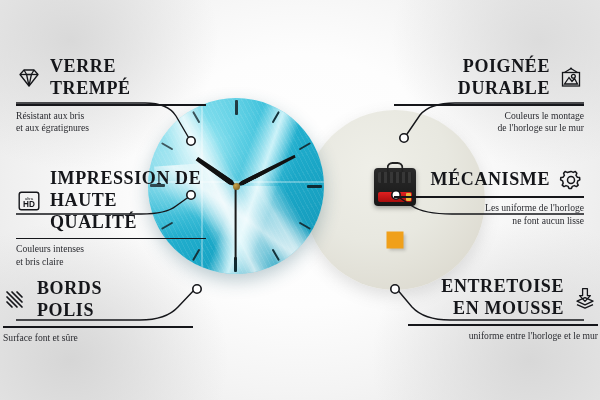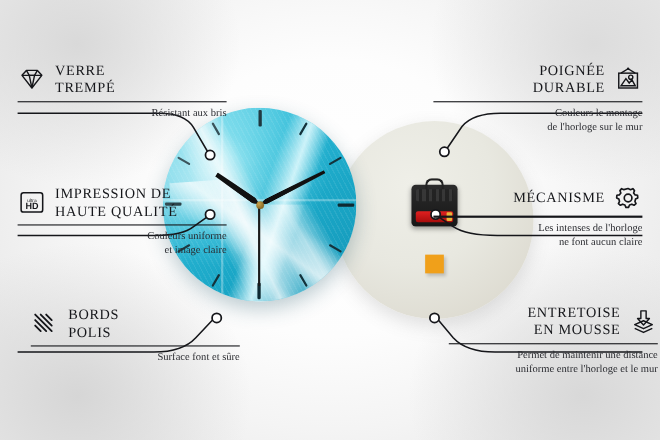--- a/index.html
+++ b/index.html
@@ -108,38 +108,38 @@
   
   #lines{position:absolute;left:0;top:0;width:600px;height:400px;}
 
   
   .feature{position:absolute;width:190px;}
   .feature .head{display:flex;align-items:center;gap:8px;}
   .feature.left .head{justify-content:flex-start;}
   .feature.right .head{justify-content:flex-end;align-items:center;}
   .title{
     font-family:"Liberation Serif", serif;
-    font-weight:normal;font-size:13px;letter-spacing:.6px;color:#15161a;
+    font-weight:bold;font-size:18px;letter-spacing:.6px;color:#15161a;
     line-height:1.22;text-transform:uppercase;
   }
   .feature.left .title{text-align:left;}
   .feature.right .title{text-align:right;}
   .rule{height:1.6px;background:#15161a;margin:4px 0 4px;}
   .desc{
     font-family:"Liberation Serif", serif;
     font-size:9.6px;color:#2a2b30;line-height:1.35;
   }
-  .feature.left .desc{text-align:right;}
+  .feature.left .desc{text-align:left;}
   .feature.right .desc{text-align:right;}
   .ico{width:26px;height:24px;flex:0 0 auto;display:block;}
   .ico svg{display:block;width:100%;height:100%;}
 
   #f-verre{left:16px;top:56px;}
   #f-impr{left:16px;top:168px;}
-  #f-bords{left:28px;top:278px;}
+  #f-bords{left:3px;top:278px;}
   #f-poig{left:394px;top:56px;}
   #f-meca{left:394px;top:168px;}
   #f-entr{left:408px;top:276px;}
 </style>
 </head>
 <body>
 
 <div id="stage">
 
   <div class="vig tl"></div>
@@ -245,41 +245,42 @@
           </svg>
       </span>
       <div class="title">
         <div>VERRE</div>
         <div>TREMPÉ</div>
       </div>
     </div>
     <div class="rule"></div>
     <div class="desc">
       <div>Résistant aux bris</div>
+      <div>et aux égratignures</div>
     </div>
   </div>
 
   <div class="feature left" id="f-impr">
     <div class="head">
       <span class="ico">
         <svg viewBox="0 0 26 24">
           <rect x="3.2" y="3.2" width="19.6" height="17.6" rx="2.2" fill="none" stroke="#15161a" stroke-width="1.4"></rect>
           <text x="13" y="11.2" font-family="Liberation Sans, sans-serif" font-size="4.4" text-anchor="middle" fill="#15161a">ultra</text>
           <text x="13" y="18.4" font-family="Liberation Sans, sans-serif" font-size="8.2" font-weight="bold" text-anchor="middle" fill="#15161a">HD</text>
         </svg>
       </span>
       <div class="title">
         <div>IMPRESSION DE</div>
         <div>HAUTE QUALITÉ</div>
       </div>
     </div>
     <div class="rule"></div>
     <div class="desc">
-      <div>Couleurs uniforme</div>
-      <div>et image claire</div>
+      <div>Couleurs intenses</div>
+      <div>et bris claire</div>
     </div>
   </div>
 
   <div class="feature left" id="f-bords">
     <div class="head">
       <span class="ico">
         <svg viewBox="0 0 26 24">
             <g stroke="#15161a" stroke-width="1.7" stroke-linecap="round">
           <line x1="4" y1="4" x2="19" y2="19"></line>
               <line x1="9" y1="4" x2="19" y2="14"></line>
@@ -334,22 +335,22 @@
         <svg viewBox="0 0 26 24">
           <g fill="none" stroke="#15161a" stroke-width="1.5" stroke-linejoin="round">
             <path d="M13 3.4 l2.2 1.0 2.1 -0.9 1.5 1.8 -0.8 2.1 1.4 1.8 2.2 0.3 0.2 2.4 -2.0 1.0 -0.6 2.2 1.0 2.0 -1.8 1.5 -2.0 -1.0 -2.1 0.8 -0.9 2.1 -2.4 0 -0.9 -2.1 -2.1 -0.8 -2.0 1.0 -1.8 -1.5 1.0 -2.0 -0.6 -2.2 -2.0 -1.0 0.2 -2.4 2.2 -0.3 1.4 -1.8 -0.8 -2.1 1.5 -1.8 2.1 0.9 Z"></path>
             <circle cx="13" cy="12" r="3.5"></circle>
           </g>
         </svg>
       </span>
     </div>
     <div class="rule"></div>
     <div class="desc">
-      <div>Les intenses de l'horloge</div>
-      <div>ne font aucun claire</div>
+      <div>Les uniforme de l'horloge</div>
+      <div>ne font aucun lisse</div>
     </div>
   </div>
 
   <div class="feature right" id="f-entr">
     <div class="head">
       <div class="title">
         <div>ENTRETOISE</div>
         <div>EN MOUSSE</div>
       </div>
       <span class="ico">
@@ -357,18 +358,17 @@
           <g fill="none" stroke="#15161a" stroke-width="1.3" stroke-linejoin="round">
             <path d="M10.6 2.6 h4.8 v7.0 h3.0 L13 15.4 L7.6 9.6 h3.0 Z"></path>
             <path d="M5 15.2 L13 11.6 L21 15.2 L13 18.8 Z"></path>
             <path d="M5 18.6 L13 22.2 L21 18.6"></path>
           </g>
         </svg>
       </span>
     </div>
     <div class="rule"></div>
     <div class="desc">
-      <div>Permet de maintenir une distance</div>
       <div>uniforme entre l'horloge et le mur</div>
     </div>
   </div>
 
 </div>
 
 </body></html>

